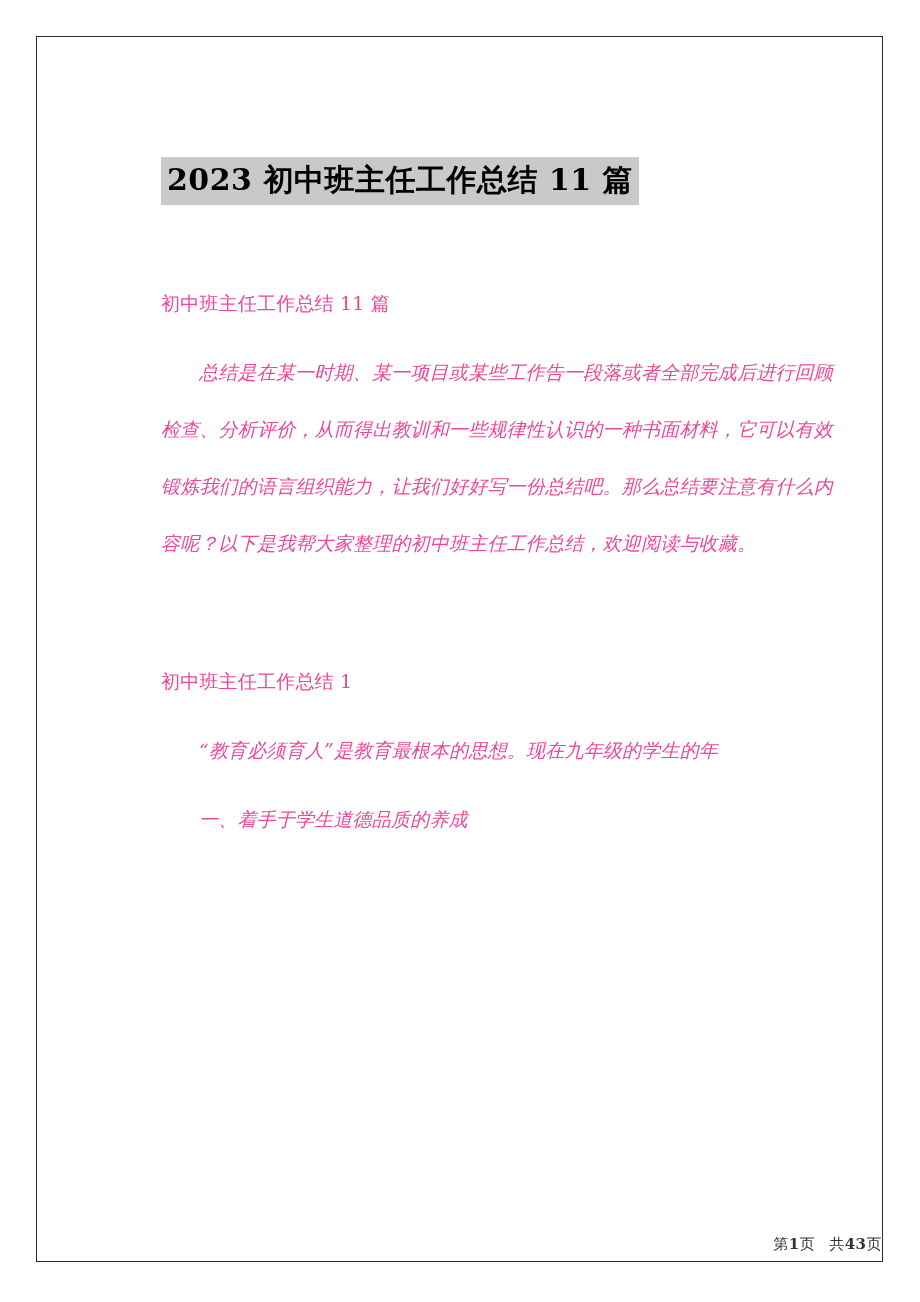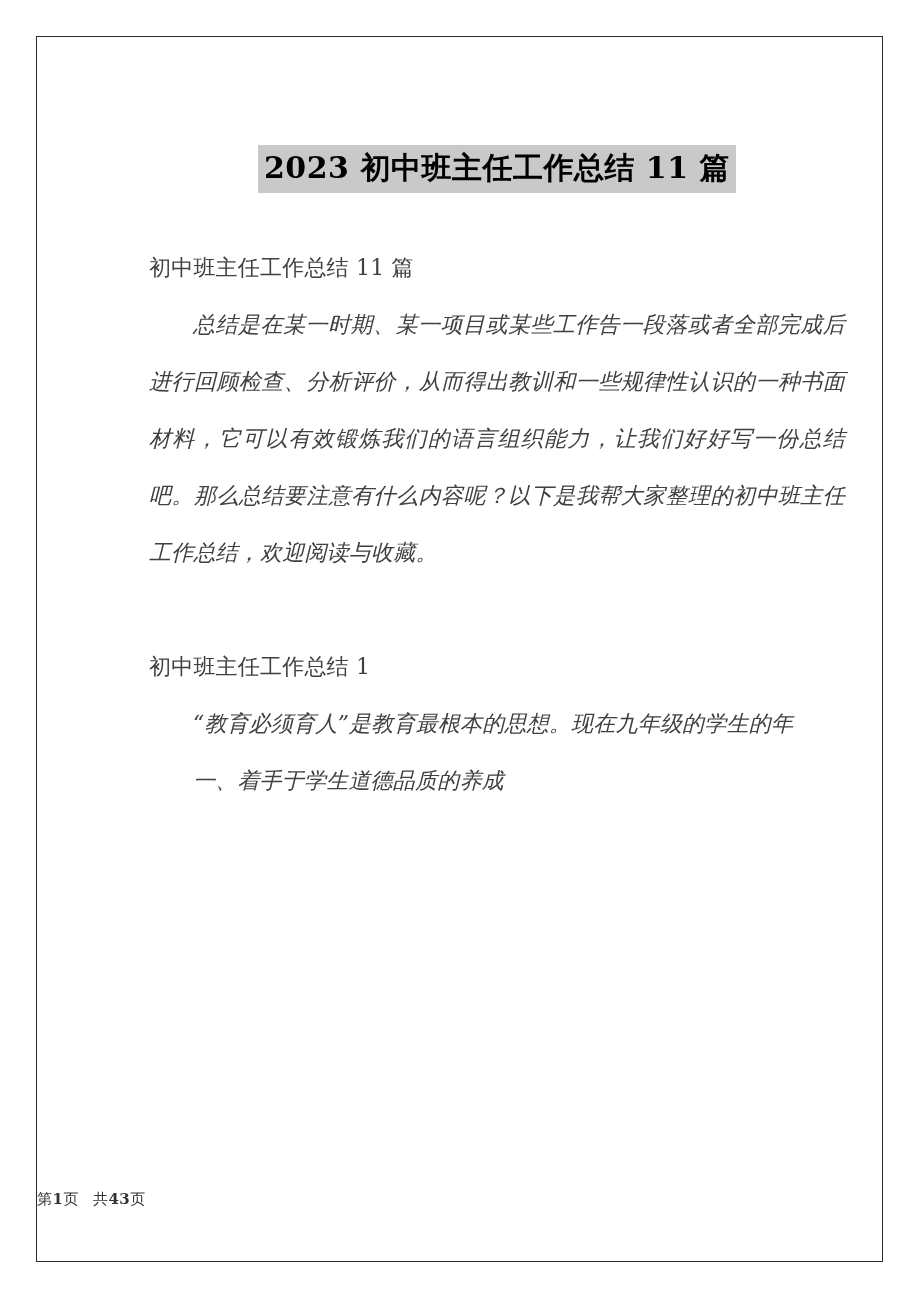--- a/index.html
+++ b/index.html
@@ -31,70 +31,69 @@
   
   #content {
     position: absolute;
     left: 112px;
     top: 108px;
     width: 696px;
   }
 
   
   .doc-title {
-    text-align: center;
-    margin: 0;
+    margin: 12px;
     padding: 0;
     line-height: 1.0;
     height: 58px;
   }
   .doc-title .title-text {
     display: inline-block;
     background: #c9c9c9;
     font-size: 30px;
     font-weight: bold;
     letter-spacing: 0.5px;
     padding: 5px 6px 6px 6px;
     line-height: 1.22;
     color: #000000;
     font-family: "DejaVu Serif", "Liberation Serif", serif;
   }
 
   
   .para {
-    font-size: 22px;
+    font-size: 19px;
     line-height: 57px;
-    margin: 0;
+    margin: 12px;
     padding: 0;
     text-align: justify;
     text-justify: inter-character;
     letter-spacing: 0.2px;
-    color: #404040;
+    color: #ec4899;
   }
   .para.indent {
     text-indent: 2em;
     font-style: italic;
   }
   .para.flush {
     text-indent: 0;
   }
   .spacer-line {
     height: 57px;
   }
   .gap-title {
     height: 36px;
   }
 
   
   #page-footer {
     position: absolute;
     left: 0;
     right: 0;
-    top: 1151px;
-    text-align: left;
+    top: 1196px;
+    text-align: right;
     font-size: 15px;
     line-height: 22px;
     color: #333333;
     letter-spacing: 0.5px;
   }
   #page-footer .num {
     font-weight: bold;
   }
   #page-footer .foot-seg {
     display: inline-block;

